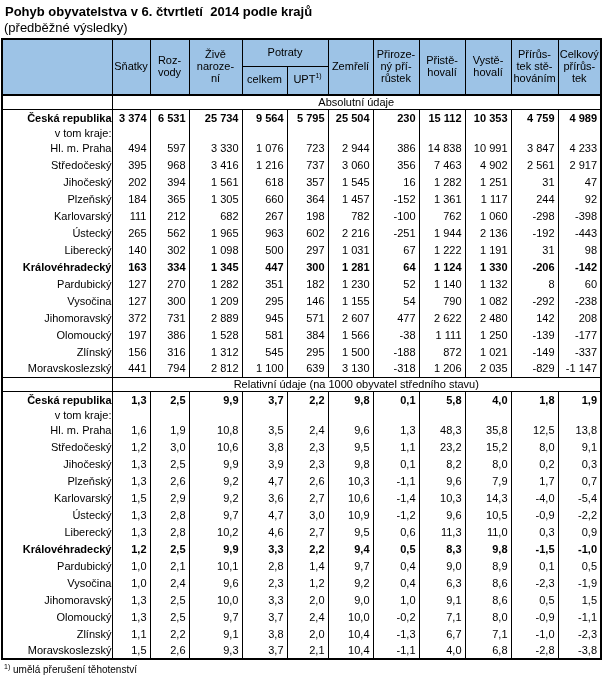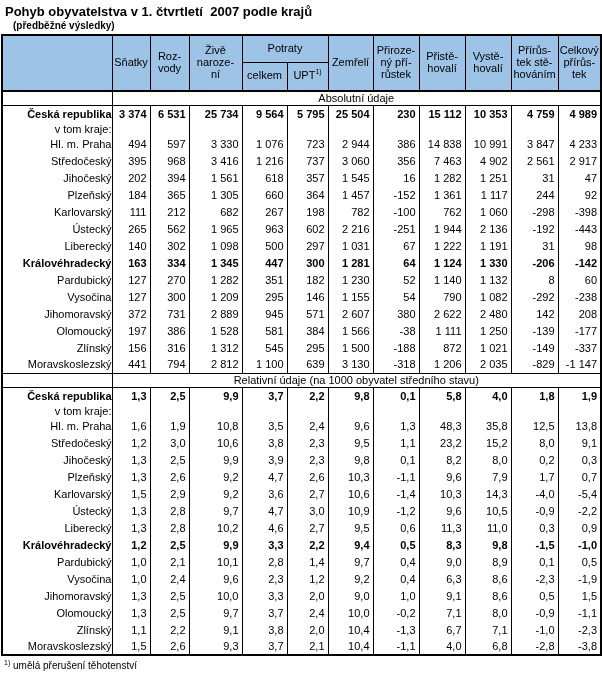--- a/index.html
+++ b/index.html
@@ -3,21 +3,21 @@
 <meta charset="utf-8">
 <style>
   html,body { margin:0; padding:0; background:#ffffff; }
   body {
     width:602px; height:681px; overflow:hidden;
     font-family:"Liberation Sans", sans-serif;
     color:#000;
   }
   .page { padding:4px 1px 0 1px; }
   .title { font-size:13px; font-weight:bold; padding-left:4px; white-space:pre-wrap; }
-  .subtitle { font-size:10px; padding:1px 0 3px 12px;font-weight:bold; }
+  .subtitle { font-size:13px; padding:1px 0 3px 3px; }
 
   table.stat {
     border-collapse:collapse;
     table-layout:fixed;
     width:599px;
     border:2px solid #000;
   }
   table.stat th, table.stat td {
     overflow:hidden;
     font-size:11px;
@@ -54,21 +54,21 @@
   tbody td.num { text-align:right; padding-right:3px; }
   tbody tr.bold td { font-weight:bold; }
 
   .footnote { font-size:10px; padding:3px 0 0 3px; }
   .footnote sup { font-size:7px; vertical-align:super; }
 </style>
 </head>
 <body>
 
 <div class="page">
-  <div class="title">Pohyb obyvatelstva v 1. čtvrtletí  2007 podle krajů</div>
+  <div class="title">Pohyb obyvatelstva v 6. čtvrtletí  2014 podle krajů</div>
   <div class="subtitle">(předběžné výsledky)</div>
 
   <table class="stat">
     <colgroup>
       <col style="width:110px">
         <col style="width:38px">
         <col style="width:39px">
         <col style="width:53px">
       <col style="width:45px">
         <col style="width:41px">
@@ -283,21 +283,21 @@
           <td class="num">-238</td>
         </tr>
         <tr>
           <td class="region indent">Jihomoravský</td>
           <td class="num">372</td>
           <td class="num">731</td>
           <td class="num">2 889</td>
           <td class="num">945</td>
           <td class="num">571</td>
           <td class="num">2 607</td>
-          <td class="num">380</td>
+          <td class="num">477</td>
           <td class="num">2 622</td>
           <td class="num">2 480</td>
           <td class="num">142</td>
           <td class="num">208</td>
         </tr>
         <tr>
           <td class="region indent">Olomoucký</td>
           <td class="num">197</td>
           <td class="num">386</td>
           <td class="num">1 528</td>

